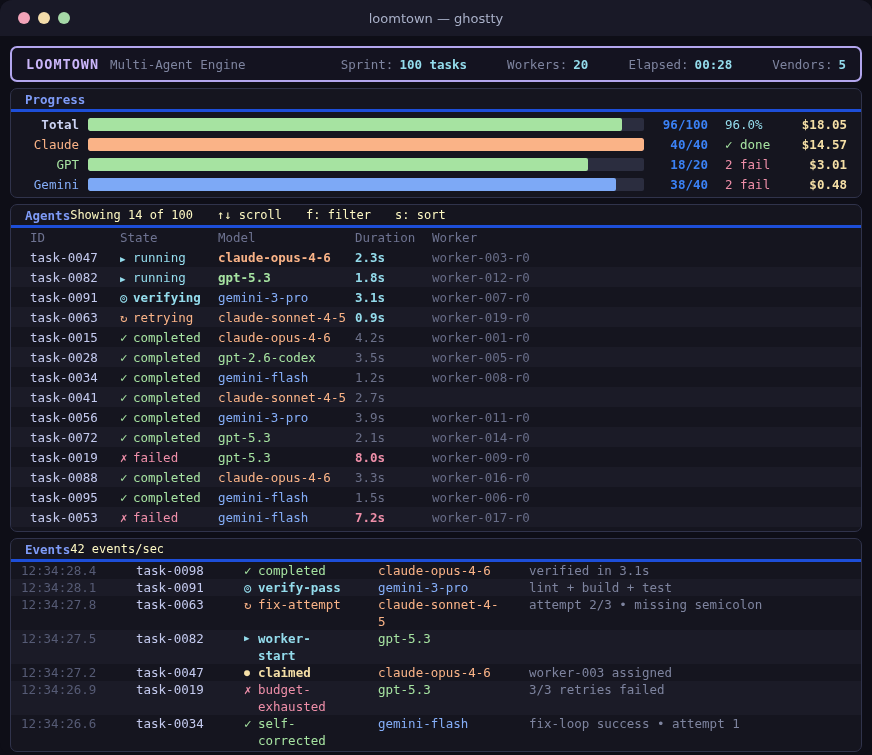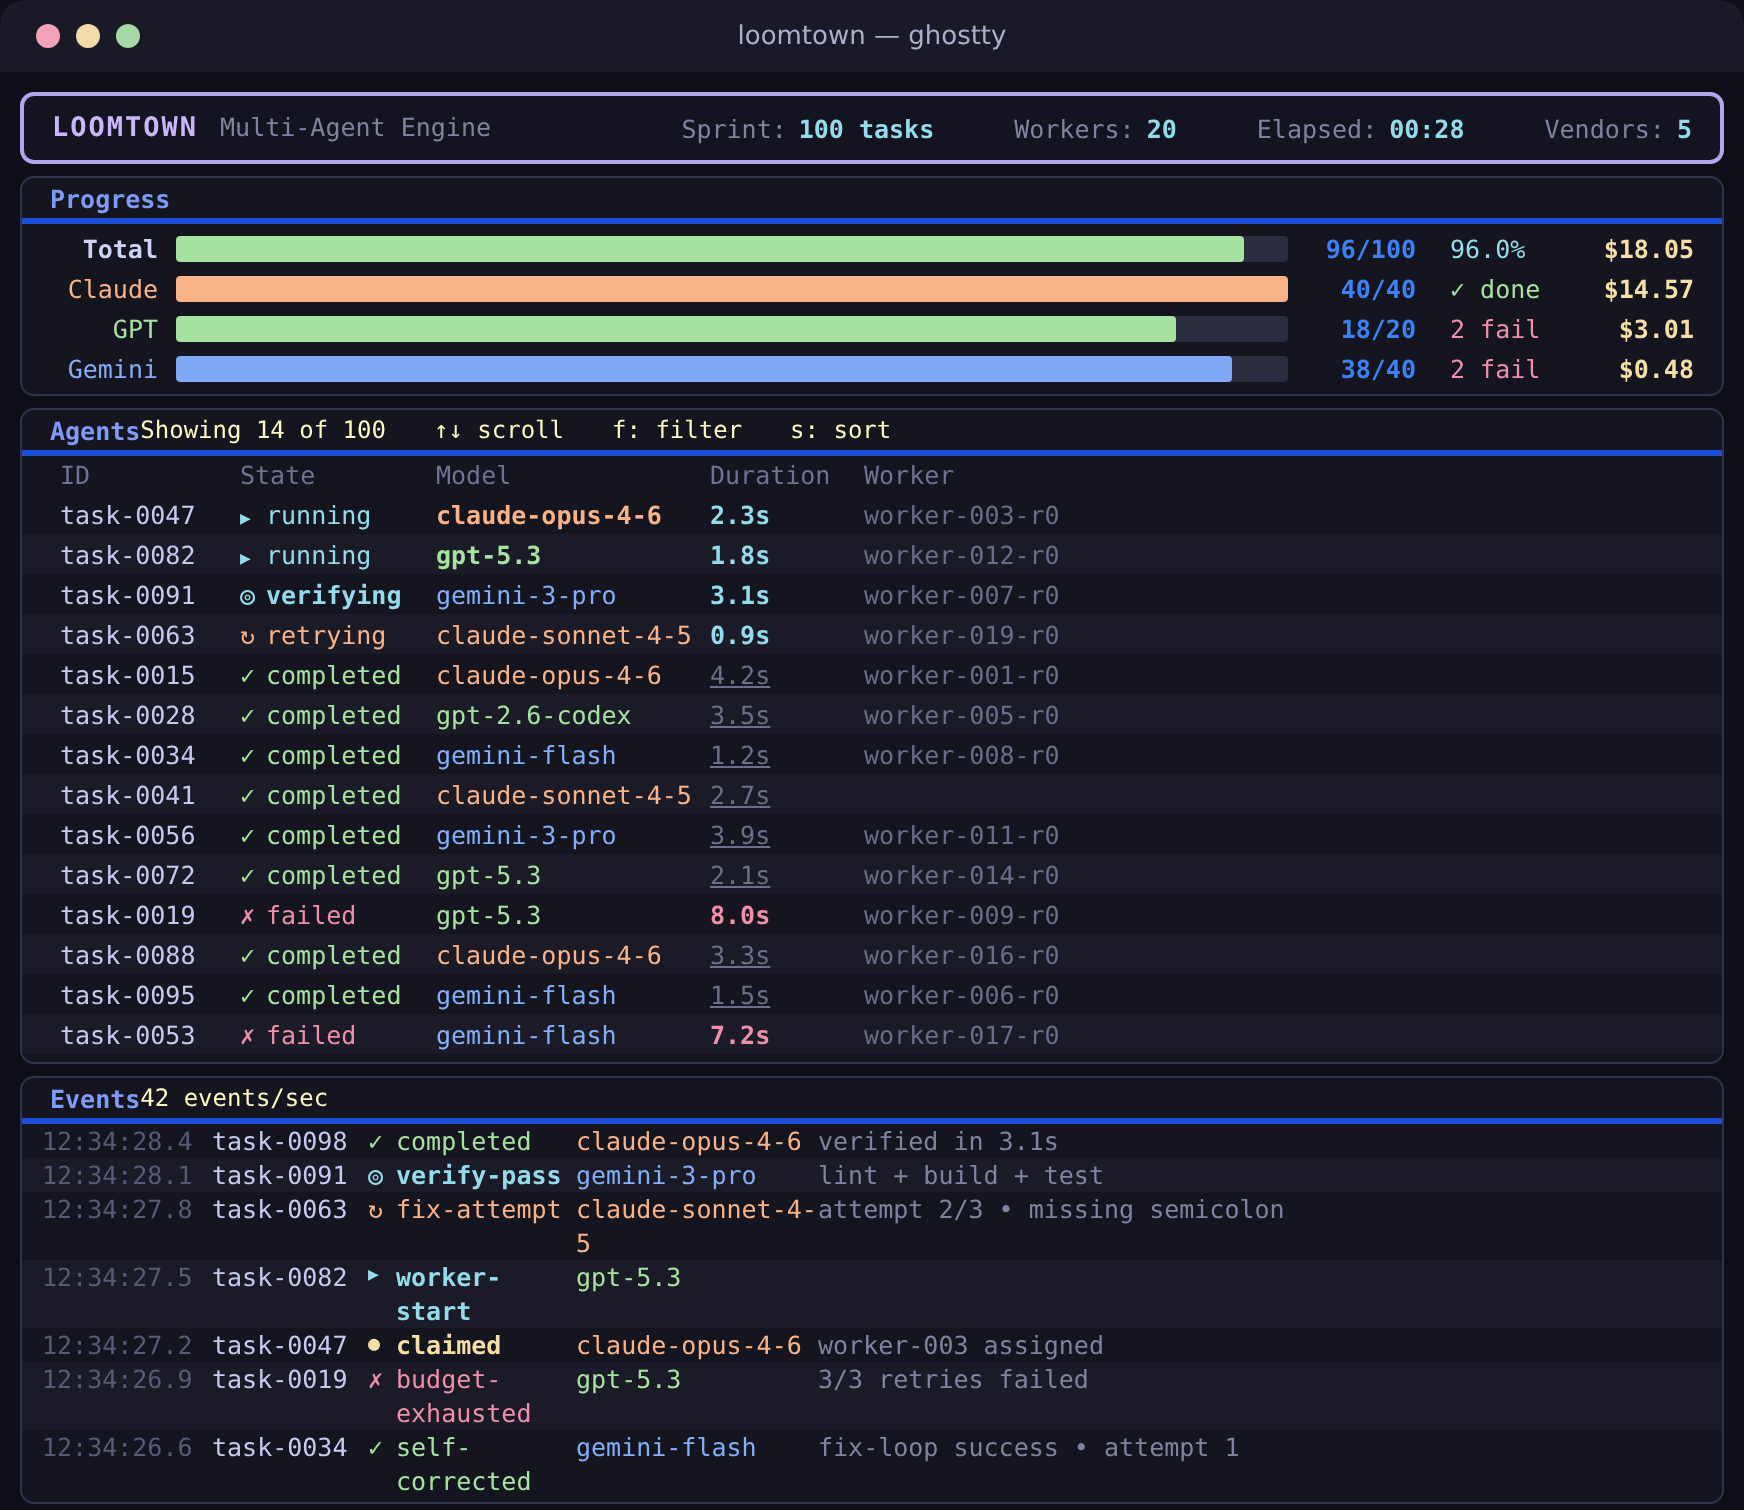--- a/index.html
+++ b/index.html
@@ -28,21 +28,21 @@
 
   
   .panel { border:1px solid #30334b; border-radius:7px; background:#15151f; overflow:hidden; flex:none; }
   .ptitle { display:flex; justify-content:flex-start; align-items:center; padding:0 14px; height:23px; border-bottom:3px solid #1d4ed8; font-size:12.5px; }
   .ptitle .t { color:#7e9bf7; font-weight:700; }
   .pmeta { color:#fef9c3; font-size:12px; display:flex; gap:24px; }
 
   
   .c-cyan { color:#94dcec; } .c-green { color:#a6e3a1; } .c-peach { color:#fab387; }
   .c-blue { color:#85aef8; } .c-red { color:#ef8fa9; } .c-yellow { color:#f5dfa6; }
-  .c-dim { color:#6b7089;text-decoration:underline; } .c-text { color:#ccd3f4; } .c-lav { color:#c5cbf0; }
+  .c-dim { color:#6b7089; } .c-text { color:#ccd3f4; } .c-lav { color:#c5cbf0; }
   .b { font-weight:700; }
 
   
   .prows { padding:2px 0 3px; }
   .prow { display:flex; align-items:center; height:20px; padding:0 14px; font-size:12.5px; }
   .plabel { width:54px; text-align:right; flex:none; }
   .ptrack { flex:1; height:13px; background:#2b2d3f; border-radius:2px; margin-left:9px; overflow:hidden; }
   .pfill { height:100%; border-radius:2px; }
   .f-green { background:#a6e3a1; } .f-peach { background:#fab387; } .f-blue { background:#7da9f6; }
   .pcount { width:55px; text-align:right; color:#3b82f6; font-weight:700; margin-left:9px; flex:none; }
@@ -52,21 +52,21 @@
   
   .thead { display:grid; grid-template-columns:90px 98px 137px 77px 1fr; padding:0 19px; height:19px; align-items:center; color:#6e7391; font-size:12.5px; }
   .arow { display:grid; grid-template-columns:90px 98px 137px 77px 1fr; padding:0 19px; height:20px; align-items:center; font-size:12.5px; }
   .arow:nth-child(even) { background:#1b1b27; }
   .agrows { padding-bottom:4px; }
   .cworker { color:#686d88; }
   .ic { display:inline-block; width:13px; }
   .ic-play { font-size:9px; } .ic-dot { font-size:10px; }
 
   
-  .erow { display:grid; grid-template-columns:85px 78px 104px 121px 1fr; padding:0 10px; font-size:12.5px; line-height:17px; align-items:start; }
+  .erow { display:grid; grid-template-columns:85px 78px 104px 121px 1fr; padding:0 10px; font-size:12.5px; line-height:17px; align-items:start;gap:30px; }
   .erow:nth-child(even) { background:#1b1b27; }
   .evrows { padding-bottom:2px; }
   .etime { color:#565b75; }
   .eevent { display:flex; gap:5px; }
   .eevent .ic { flex:none; width:9px; }
   .eevent .etxt { flex:1; word-break:break-word; }
   .edetail { color:#7e849f; }
 </style>
 </head>
 <body>

